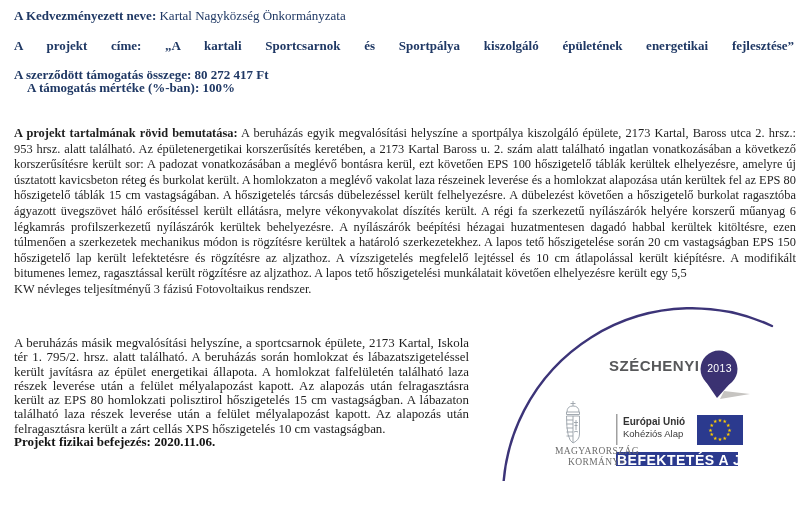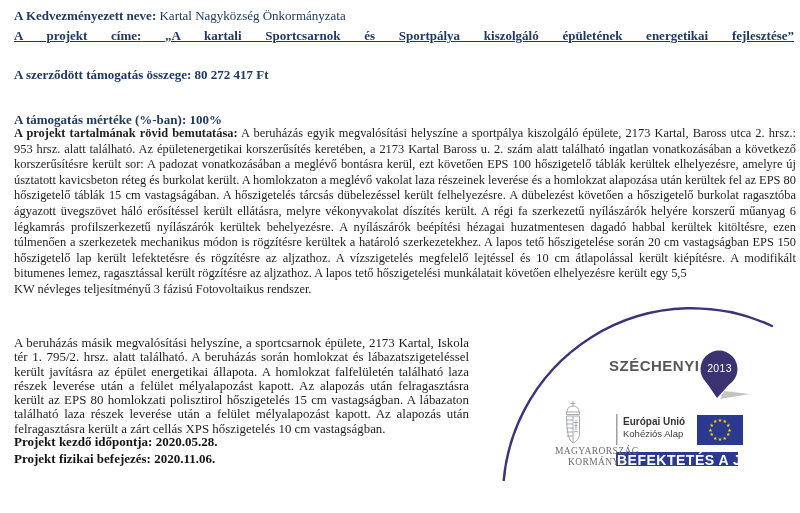--- a/index.html
+++ b/index.html
@@ -3,23 +3,23 @@
 <meta charset="utf-8">
 <style>
   html,body { margin:0; padding:0; background:#fff; }
   .page { position:relative; width:800px; height:481px; background:#ffffff;
           font-family:"Liberation Serif", serif; color:#1e1e1e; overflow:hidden; }
 
   .fieldline { position:absolute; left:14px; right:6px; font-size:13px; color:#1f3864; }
   .fieldline .lbl { font-weight:bold; }
   .fieldline .val-bold { font-weight:bold; }
   .line1 { top:8px; }
-  .line2 { top:28px; font-weight:bold; text-align:justify; text-align-last:justify;text-decoration:underline; }
+  .line2 { top:38px; font-weight:bold; text-align:justify; text-align-last:justify; }
   .line3 { top:67px; }
-  .line4 { top:112px; }
+  .line4 { top:80px;margin-left:13px; }
 
   .para1 { position:absolute; left:14px; top:126px; width:782px;
            font-size:12.4px; line-height:15.6px; text-align:justify; color:#1e1e1e; }
   .para1 .lead { font-weight:bold; }
 
   .para2 { position:absolute; left:14px; top:336px; width:455px;
            font-size:12.9px; line-height:14.3px; text-align:justify; color:#1e1e1e; }
 
   .dates { position:absolute; left:14px; top:434px; font-size:13px; font-weight:bold;
            line-height:16.5px; color:#141414; }
@@ -67,24 +67,20 @@
 
   <div class="para1">
     <span class="lead">A projekt tartalmának rövid bemutatása:</span>
     <span>A beruházás egyik megvalósítási helyszíne a sportpálya kiszolgáló épülete, 2173 Kartal, Baross utca 2. hrsz.: 953 hrsz. alatt található. Az épületenergetikai korszerűsítés keretében, a 2173 Kartal Baross u. 2. szám alatt található ingatlan vonatkozásában a következő korszerűsítésre került sor: A padozat vonatkozásában a meglévő bontásra kerül, ezt követően EPS 100 hőszigetelő táblák kerültek elhelyezésre, amelyre új úsztatott kavicsbeton réteg és burkolat került. A homlokzaton a meglévő vakolat laza részeinek leverése és a homlokzat alapozása után kerültek fel az EPS 80 hőszigetelő táblák 15 cm vastagságában. A hőszigetelés tárcsás dübelezéssel került felhelyezésre. A dübelezést követően a hőszigetelő burkolat ragasztóba ágyazott üvegszövet háló erősítéssel került ellátásra, melyre vékonyvakolat díszítés került. A régi fa szerkezetű nyílászárók helyére korszerű műanyag 6 légkamrás profilszerkezetű nyílászárók kerültek behelyezésre. A nyílászárók beépítési hézagai huzatmentesen dagadó habbal kerültek kitöltésre, ezen túlmenően a szerkezetek mechanikus módon is rögzítésre kerültek a határoló szerkezetekhez. A lapos tető hőszigetelése során 20 cm vastagságban EPS 150 hőszigetelő lap került lefektetésre és rögzítésre az aljzathoz. A vízszigetelés megfelelő lejtéssel és 10 cm átlapolással került kiépítésre. A modifikált bitumenes lemez, ragasztással került rögzítésre az aljzathoz. A lapos tető hőszigetelési munkálatait követően elhelyezésre került egy 5,5</span><br>
     <span>KW névleges teljesítményű 3 fázisú Fotovoltaikus rendszer.</span>
   </div>
 
   <div class="para2">A beruházás másik megvalósítási helyszíne, a sportcsarnok épülete, 2173 Kartal, Iskola tér 1. 795/2. hrsz. alatt található. A beruházás során homlokzat és lábazatszigeteléssel került javításra az épület energetikai állapota. A homlokzat falfelületén található laza részek leverése után a felület mélyalapozást kapott. Az alapozás után felragasztásra került az EPS 80 homlokzati polisztirol hőszigetelés 15 cm vastagságban. A lábazaton található laza részek leverése után a felület mélyalapozást kapott. Az alapozás után felragasztásra került a zárt cellás XPS hőszigetelés 10 cm vastagságban.</div>
 
   <div class="dates">
-    <div>
-      <span>Projekt kezdő időpontja:</span>
-      <span>2020.05.28.</span>
-    </div>
     <div>
       <span>Projekt fizikai befejezés:</span>
       <span>2020.11.06.</span>
     </div>
   </div>
 
   <div class="projid">
     <span>A projekt azonosító száma:</span>
     <span>KEHOP-5.2.9-16-2017-00186</span>
   </div>

